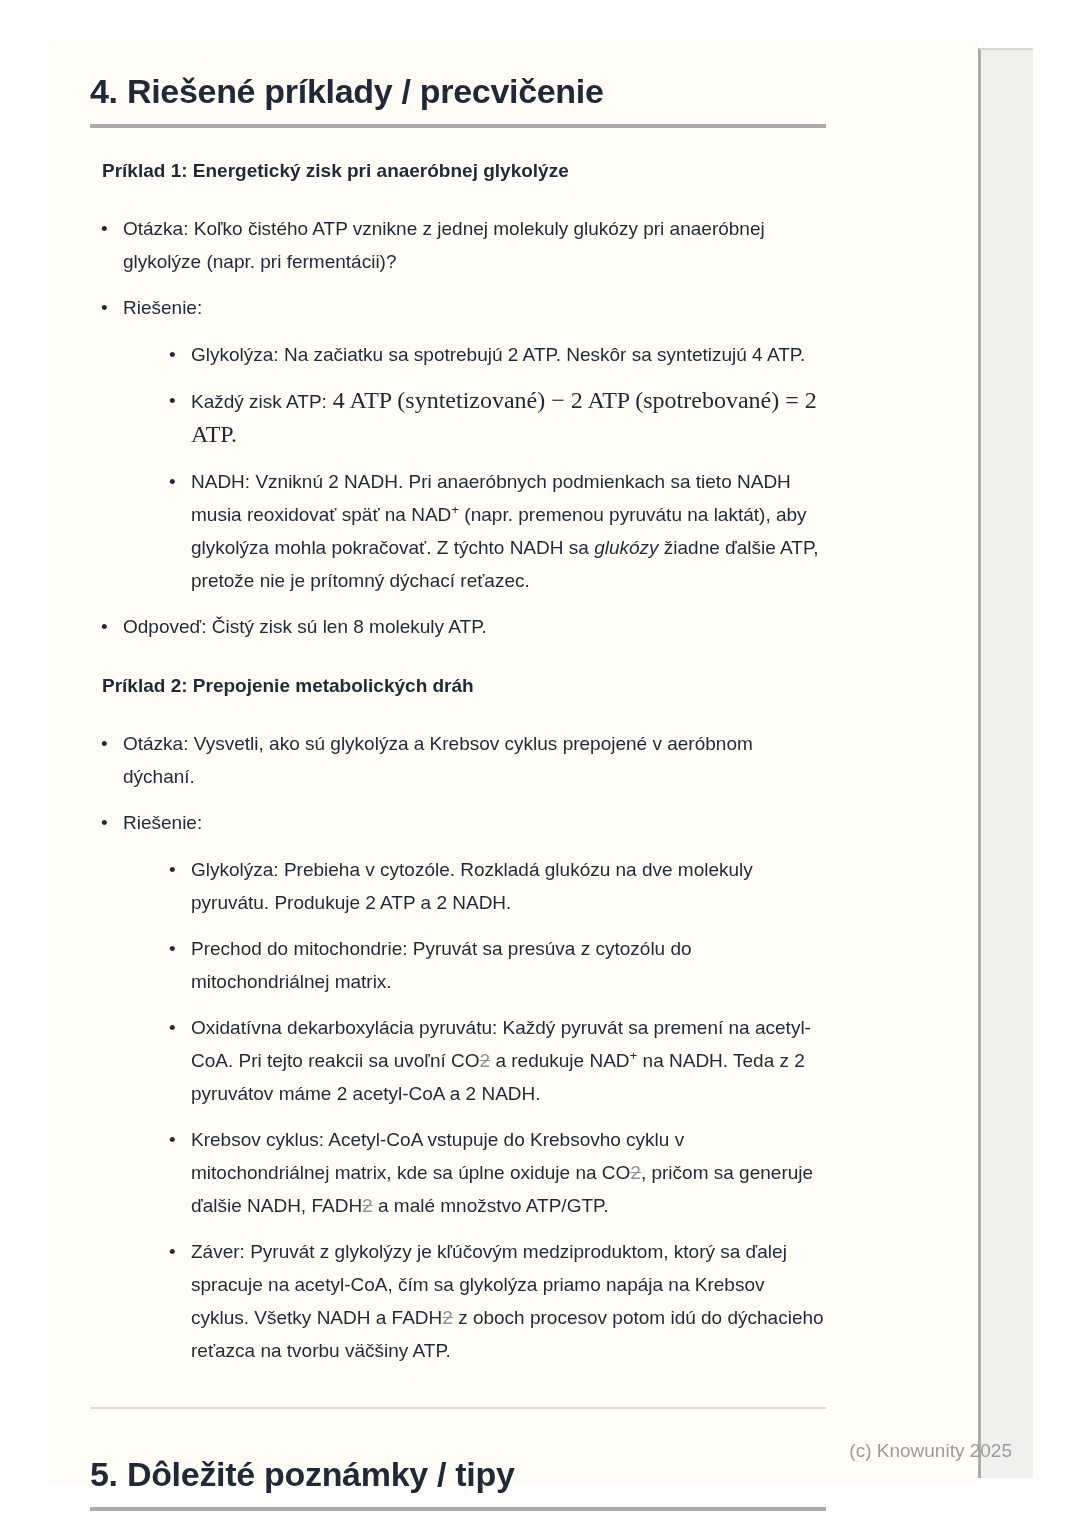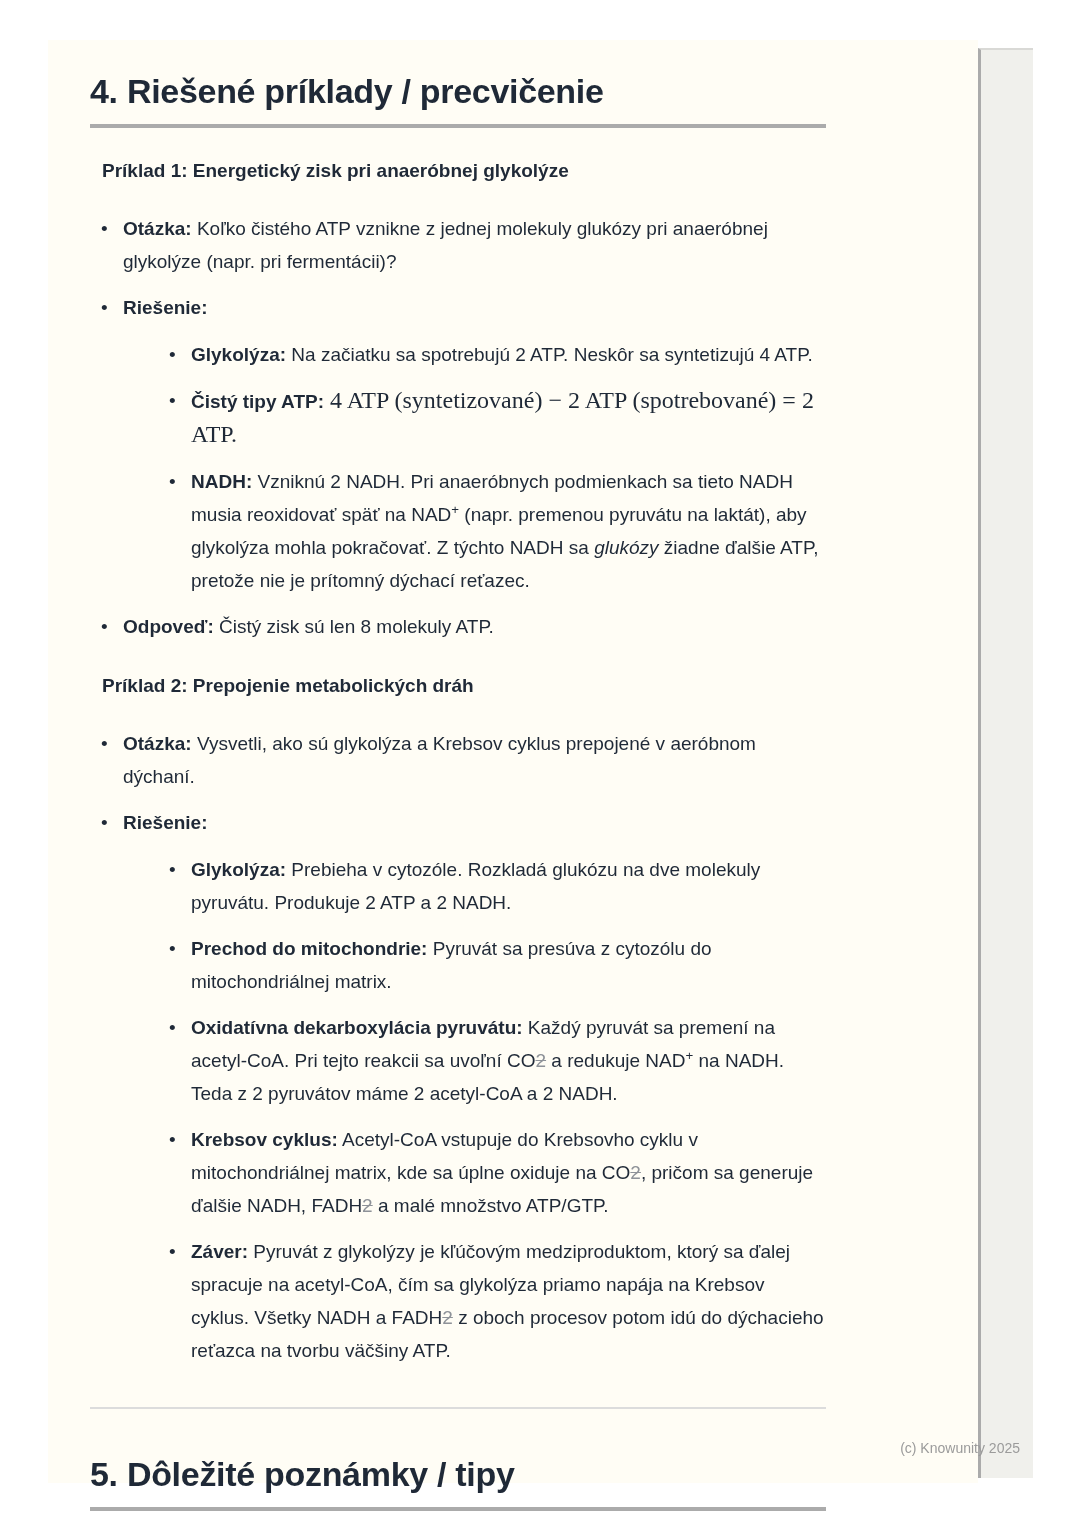--- a/index.html
+++ b/index.html
@@ -70,41 +70,41 @@
     content:"\2022";
     position:absolute;
     left:11px;
     top:0;
     color:#1f2937;
   }
   .sub{
     padding-left:35px;
     margin-top:14px;
   }
-  .b{font-weight:bold;}
+  .b{font-weight:normal;}
   .em{font-style:italic;}
   .serif{
     font-family:"Liberation Serif", serif;
     font-size:24px;
   }
   sup{
     font-size:70%;
     vertical-align:super;
     line-height:0;
   }
   .sub2{
     text-decoration:line-through;
     color:#8e9298;
   }
   .sec5{margin-top:44px;}
   .copyright{
     position:absolute;
     top:1440px;
-    right:60px;
-    font-size:14px;
+    right:68px;
+    font-size:19px;
     color:#9b9b9b;
     z-index:5;
   }
 </style>
 </head>
 <body>
 
 <div class="doc-page">
 
   <h1>4. Riešené príklady / precvičenie</h1>
@@ -112,21 +112,21 @@
 
   <h3>Príklad 1: Energetický zisk pri anaeróbnej glykolýze</h3>
 
   <div class="list">
     <div class="li"><span class="b">Otázka:</span><span> Koľko čistého ATP vznikne z jednej molekuly glukózy pri anaeróbnej glykolýze (napr. pri fermentácii)?</span></div>
 
     <div class="li"><span class="b">Riešenie:</span>
       <div class="sub">
         <div class="li"><span class="b">Glykolýza:</span><span> Na začiatku sa spotrebujú 2 ATP. Neskôr sa syntetizujú 4 ATP.</span></div>
 
-        <div class="li"><span class="b">Čistý tipy ATP:</span><span class="serif"> 4 ATP (syntetizované) − 2 ATP (spotrebované) = 2 ATP.</span></div>
+        <div class="li"><span class="b">Každý zisk ATP:</span><span class="serif"> 4 ATP (syntetizované) − 2 ATP (spotrebované) = 2 ATP.</span></div>
 
         <div class="li"><span class="b">NADH:</span><span> Vzniknú 2 NADH. Pri anaeróbnych podmienkach sa tieto NADH musia reoxidovať späť na NAD</span><sup>+</sup><span> (napr. premenou pyruvátu na laktát), aby glykolýza mohla pokračovať. Z týchto NADH sa </span><span class="em">glukózy</span><span> žiadne ďalšie ATP, pretože nie je prítomný dýchací reťazec.</span></div>
       </div>
     </div>
 
     <div class="li"><span class="b">Odpoveď:</span><span> Čistý zisk sú len 8 molekuly ATP.</span></div>
   </div>
 
   <h3>Príklad 2: Prepojenie metabolických dráh</h3>
 

